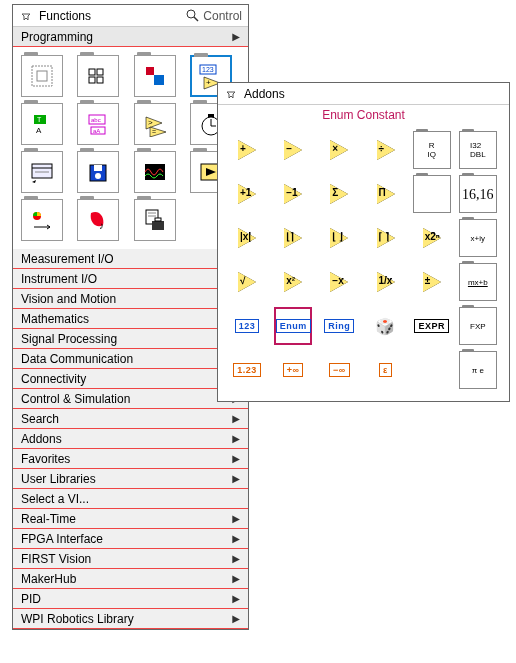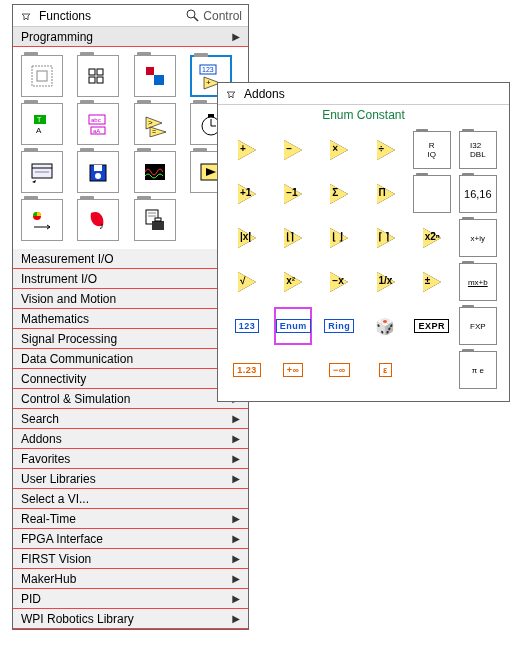--- a/index.html
+++ b/index.html
@@ -71,21 +71,21 @@
   .folder-tab {
     position:absolute; top:-4px; left:2px; width:14px;height:4px;
     background:#999; border-radius:1px 1px 0 0;
   }
   .cell.empty { border:none; background:transparent; }
   
   .sub-header {
     text-align:center;
     padding: 3px 0;
     font-size:12px;
-    color:#15803d;
+    color:#be185d;
   }
   .sub-grid {
     display:grid;
     grid-template-columns: repeat(6, 1fr);
     gap:6px;
     padding:6px 10px 12px 10px;
   }
   .sub-grid .scell {
     width:38px;height:38px;
     display:flex;align-items:center;justify-content:center;
@@ -107,21 +107,21 @@
     content: attr(data-sym);
     position:absolute; left:-16px; top:-7px;
     font-size:10px; color:#000; font-weight:bold;
   }
   .minibox {
     border:1px solid; padding:1px 3px; font-size:9px; font-weight:bold;
     letter-spacing:0.5px;
   }
   .minibox.blue { border-color:#1050d0; color:#1050d0; }
   .minibox.orange { border-color:#e06000; color:#e06000; }
-  .scell.boxed { border:2px solid #d946ef; }
+  .scell.boxed { border:2px solid #be185d; }
   .scell.empty { background:transparent; }
   svg { display:block; }
 </style>
 </head>
 <body>
 
 <div class="palette main">
   <div class="titlebar">
     <span class="pin-icon">
       <svg width="12" height="12" viewBox="0 0 12 12">
@@ -401,21 +401,21 @@
       </div>
       <div class="scell">
         <div class="tri" data-sym="Π"></div>
       </div>
       <div class="scell folder">
         <div class="ftab"></div>
         <div style="font-size: 8px; text-align: center; line-height: 9px; white-space: pre;"></div>
       </div>
       <div class="scell folder">
         <div class="ftab"></div>
-        <div style="font-size: 11px; text-align: right; line-height: 9px; white-space: pre;">16,16</div>
+        <div style="font-size: 14px; text-align: right; line-height: 9px; white-space: pre; font-family: Liberation Serif, serif;">16,16</div>
       </div>
       <div class="scell">
         <div class="tri" data-sym="|x|"></div>
       </div>
       <div class="scell">
         <div class="tri" data-sym="⌊⌉"></div>
       </div>
       <div class="scell">
         <div class="tri" data-sym="⌊ ⌋"></div>
       </div>

